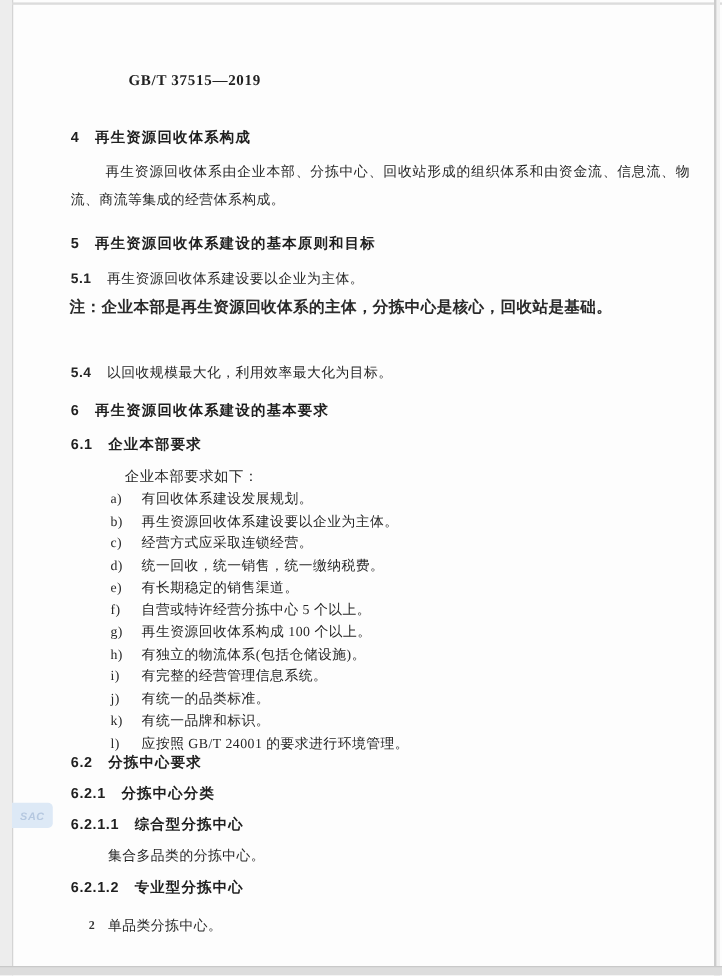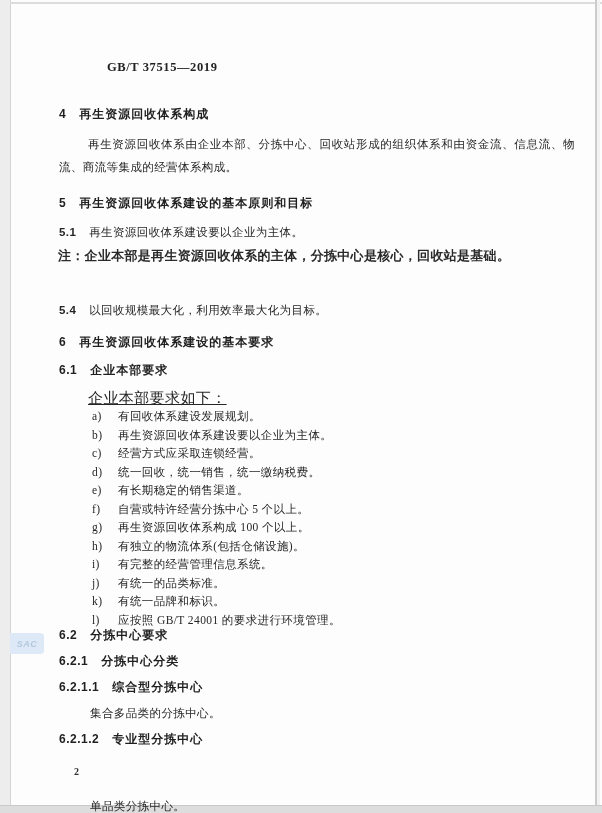--- a/index.html
+++ b/index.html
@@ -37,28 +37,28 @@
   }
   .req{left:59px;font-size:11.5px;letter-spacing:0.4px;white-space:nowrap;}
   .req .req-num{
     font-family:"Liberation Sans","DejaVu Sans",sans-serif;
     font-weight:700;margin-right:13px;font-size:11.5px;
   }
   .note{
     left:58px;font-size:13px;font-weight:600;letter-spacing:0.3px;
     color:#2a2a2a;white-space:nowrap;
   }
-  .intro{left:88px;font-size:15px;letter-spacing:0.4px;text-decoration:underline;}
+  .intro{left:104px;font-size:12px;letter-spacing:0.4px;}
   .list{left:92px;font-size:11.5px;letter-spacing:0.4px;}
   .list .li{height:18.55px;line-height:18.55px;white-space:nowrap;}
   .list .li-label{display:inline-block;width:26px;}
   .sub-para{left:90px;font-size:11.5px;letter-spacing:0.4px;white-space:nowrap;}
   .page-num{left:74px;top:766px;font-size:10px;font-weight:600;color:#333;}
   .watermark{
-    left:10px;top:633px;width:34px;height:21px;
+    left:10px;top:669px;width:34px;height:21px;
     background:#dde9f6;border-radius:0 4px 4px 0;overflow:hidden;
     display:flex;align-items:center;justify-content:center;
   }
   .watermark span{
     font-family:"Liberation Sans","DejaVu Sans",sans-serif;
     font-style:italic;font-weight:700;font-size:9px;color:#b5c8e0;letter-spacing:0.5px;
   }
 </style>
 </head>
 <body>
@@ -119,21 +119,21 @@
   <div class="abs h" style="top:653px">
     <span class="h-num">6.2.1</span><span class="h-title">分拣中心分类</span>
   </div>
   <div class="abs h" style="top:679px">
     <span class="h-num">6.2.1.1</span><span class="h-title">综合型分拣中心</span>
   </div>
   <div class="abs sub-para" style="top:706px">集合多品类的分拣中心。</div>
   <div class="abs h" style="top:731px">
     <span class="h-num">6.2.1.2</span><span class="h-title">专业型分拣中心</span>
   </div>
-  <div class="abs sub-para" style="top:799px">单品类分拣中心。</div>
+  <div class="abs sub-para" style="top:764px">单品类分拣中心。</div>
 
   <div class="abs page-num">2</div>
 
   <div class="abs watermark">
     <span>SAC</span>
   </div>
 
 </div>
 
 </body></html>

